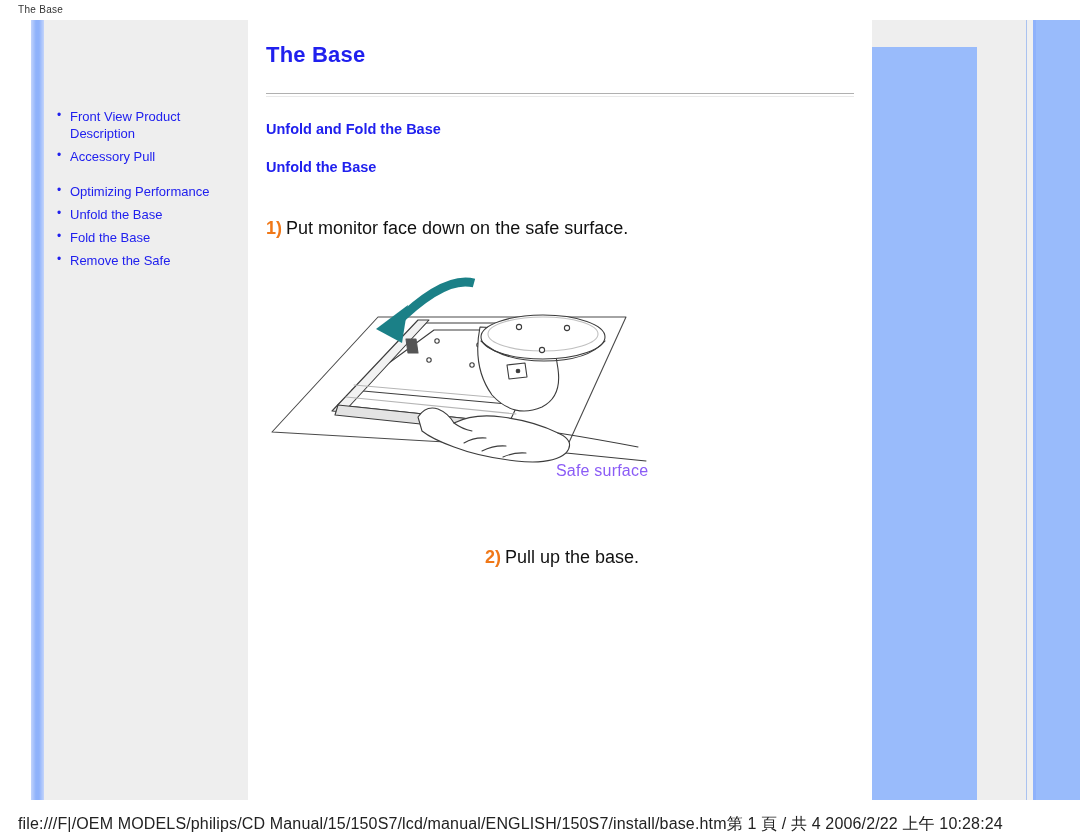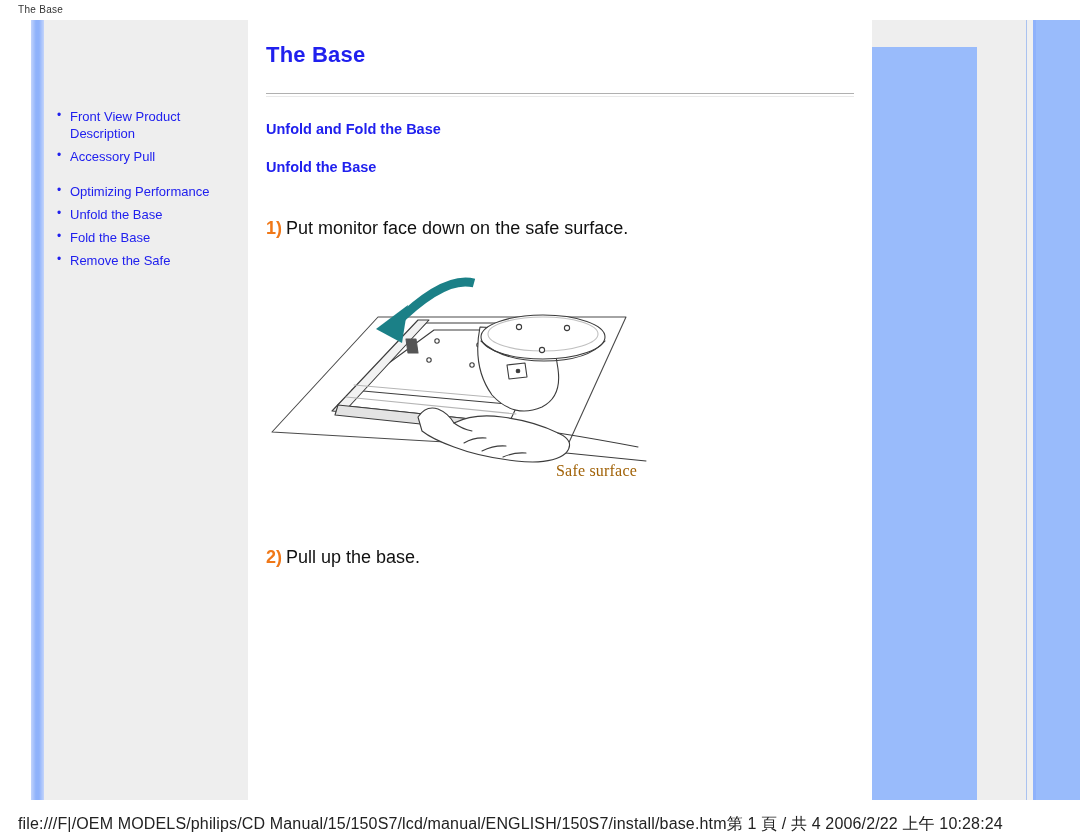--- a/index.html
+++ b/index.html
@@ -131,37 +131,37 @@
     padding-top: 25px;
     font-size: 18px;
     color: #111111;
     white-space: nowrap;
   }
   .step-num {
     color: #f07818;
     font-weight: bold;
     margin-right: 4px;
   }
-  .step.second { padding-top: 0; }
+  .step.second { padding-top: 0; text-align: center; }
 
   
   .figure {
     position: relative;
     width: 592px;
     height: 272px;
     margin-top: 16px;
   }
   .figure svg { display: block; }
   .fig-caption {
     position: absolute;
     left: 290px;
     top: 205px;
     font-size: 16px;
-    color: #a16207;
-    font-family: Liberation Serif, serif;
+    color: #8b5cf6;
+    font-family: Liberation Sans, sans-serif;
     letter-spacing: 0.2px;
   }
 
   
   .right-frame {
     position: absolute;
     left: 872px;
     top: 0px;
     width: 155px;
     height: 780px;

